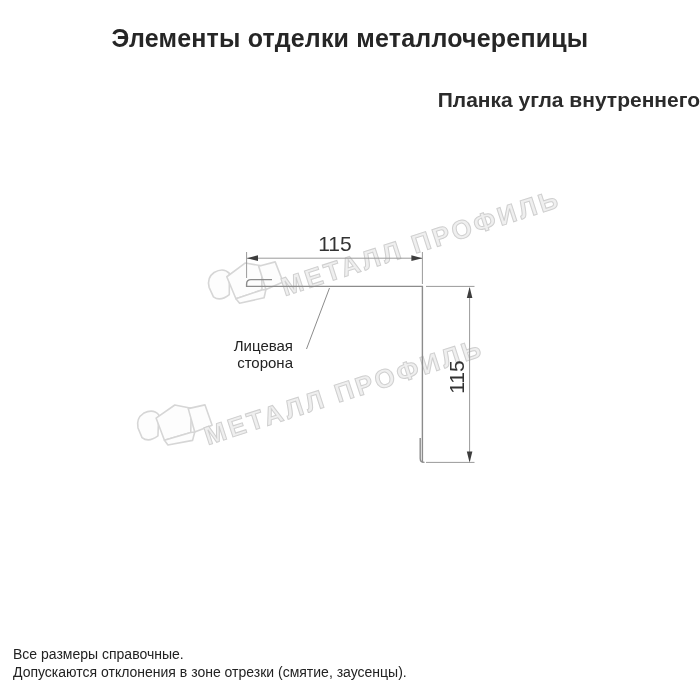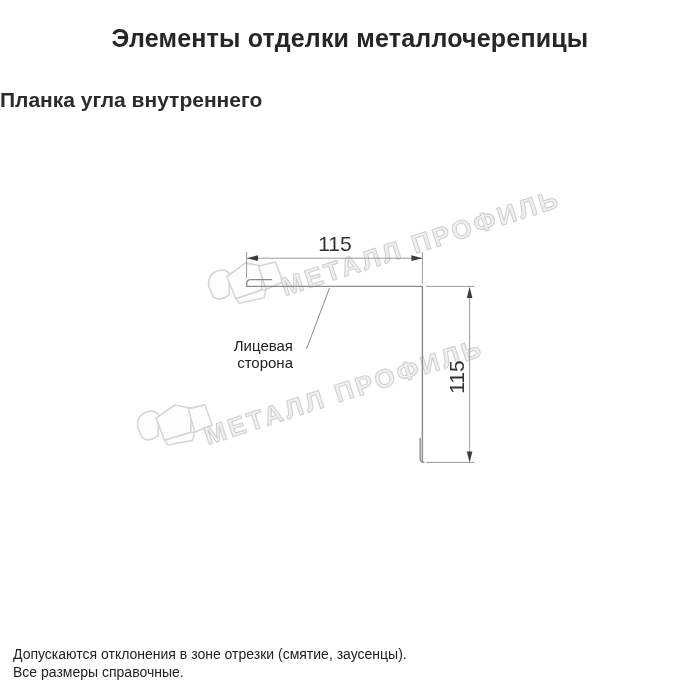--- a/index.html
+++ b/index.html
@@ -5,21 +5,21 @@
   html,body{margin:0;padding:0;background:#fff;}
   .canvas{
     position:relative;width:700px;height:684px;background:#ffffff;
     overflow:hidden;font-family:"Liberation Sans", sans-serif;color:#2b2b2b;
   }
   .title{
     position:absolute;left:0;top:24px;width:700px;text-align:center;
     font-size:25px;font-weight:700;letter-spacing:0.2px;color:#262626;
   }
   .subtitle{
-    position:absolute;left:0;width:700px;text-align:left;
+    position:absolute;left:0;width:700px;text-align:right;
     font-size:21px;font-weight:700;color:#2b2b2b;
   }
   .subtitle.name{top:88px;}
   .subtitle.code{top:118px;}
 
   
   .wm-text{
     position:absolute;font-size:26px;line-height:26px;font-weight:700;
     letter-spacing:3px;color:#efefef;-webkit-text-stroke:1px #cfcfcf;
     transform:rotate(-18deg);transform-origin:0 100%;white-space:nowrap;
@@ -99,17 +99,17 @@
 
   <div class="dim top">115</div>
   <div class="dim right">115</div>
 
   <div class="face-label">
     <div>Лицевая</div>
     <div>сторона</div>
   </div>
 
   <div class="notes">
+    <div>Все размеры справочные.</div>
     <div>Допускаются отклонения в зоне отрезки (смятие, заусенцы).</div>
-    <div>Все размеры справочные.</div>
   </div>
 
 </div>
 
 </body></html>

